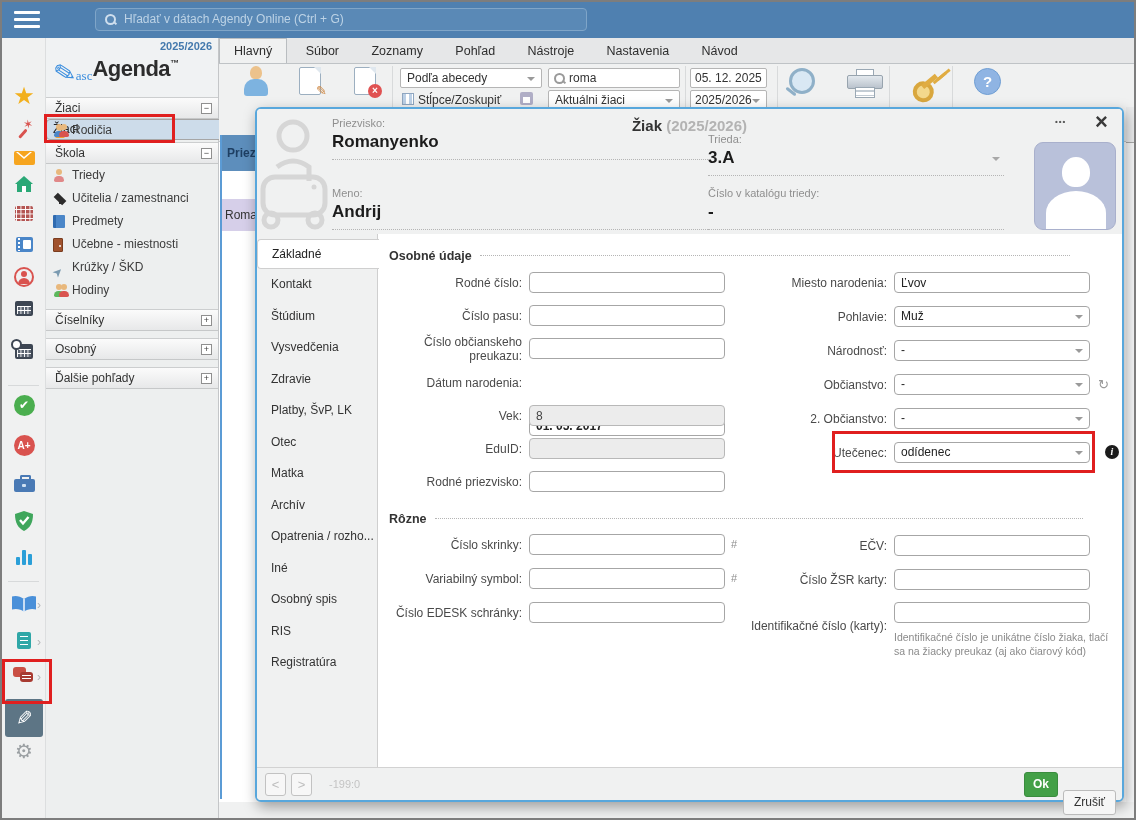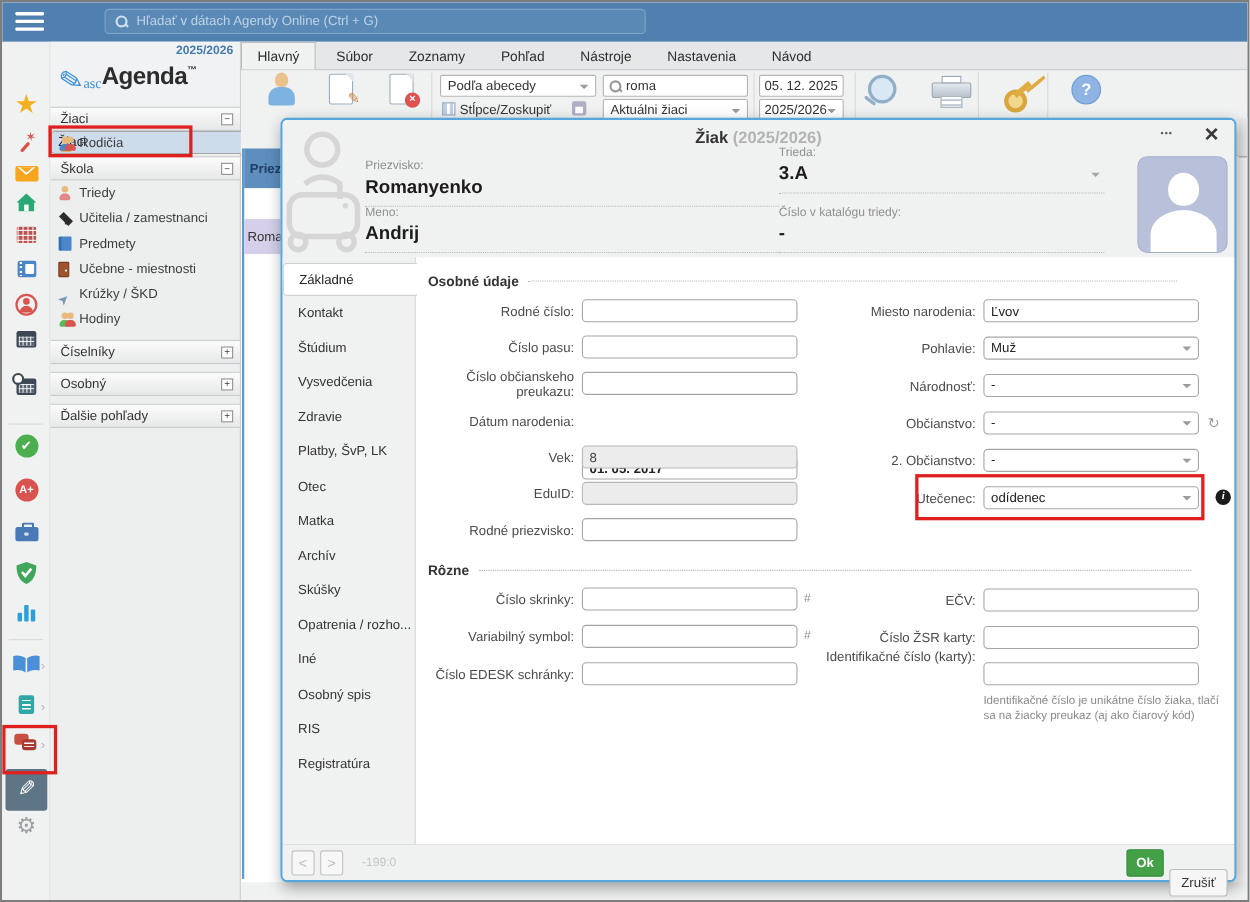--- a/index.html
+++ b/index.html
@@ -359,21 +359,21 @@
       <svg class="illu" width="70" height="112" viewBox="0 0 70 112">
         <g stroke="#d6d6d6" stroke-width="5" fill="none">
           <circle cx="34" cy="17" r="14"></circle>
           <path d="M18 48 q16 -12 32 0 l0 14"></path>
           <rect x="4" y="58" width="62" height="38" rx="12"></rect>
           <circle cx="55" cy="68" r="2.5" fill="#d6d6d6" stroke="none"></circle>
           <circle cx="12" cy="101" r="7"></circle>
           <circle cx="56" cy="101" r="7"></circle>
         </g>
       </svg>
-      <div class="hf" style="left:75px;top:36px;width:376px;padding-bottom:6px">
+      <div class="hf" style="left:75px;top:8px;width:376px;padding-bottom:6px">
         <div class="l">Priezvisko:</div>
         <div class="v">Romanyenko</div>
       </div>
       <div class="hf" style="left:75px;top:78px;width:376px;padding-bottom:6px">
         <div class="l">Meno:</div>
         <div class="v">Andrij</div>
       </div>
       <div class="hf" style="left:451px;top:24px;width:296px;padding-bottom:6px">
         <div class="l">Trieda:</div>
         <div class="v">3.A</div>
@@ -389,21 +389,20 @@
     <div class="dlgtabs">
       <div class="dtab act">Základné</div>
       <div class="dtab">Kontakt</div>
       <div class="dtab">Štúdium</div>
       <div class="dtab">Vysvedčenia</div>
       <div class="dtab">Zdravie</div>
       <div class="dtab">Platby, ŠvP, LK</div>
       <div class="dtab">Otec</div>
       <div class="dtab">Matka</div>
       <div class="dtab">Archív</div>
-      <div class="dtab">Skúšky</div>
       <div class="dtab">Opatrenia / rozho...</div>
       <div class="dtab">Iné</div>
       <div class="dtab">Osobný spis</div>
       <div class="dtab">RIS</div>
       <div class="dtab">Registratúra</div>
     </div>
 
     <div class="dlgbody"></div>
 
     <div class="sech" style="left:132px;top:140px"><span>Osobné údaje</span><span style="display:inline-block;width:590px;border-top:1px dotted #b5b5b5;vertical-align:4px;margin-left:8px"></span></div>
@@ -447,21 +446,21 @@
     <div class="lbl" style="left:135px;top:463px;width:130px">Variabilný symbol:</div>
     <input class="inp" style="left: 272px; top: 459px;" value="">
     <span class="suffix" style="left:474px;top:463px">#</span>
     <div class="lbl" style="left:115px;top:497px;width:150px">Číslo EDESK schránky:</div>
     <input class="inp" style="left: 272px; top: 493px;" value="">
 
     <div class="lbl" style="left:455px;top:430px;width:175px">EČV:</div>
     <input class="inp" style="left: 637px; top: 426px;" value="">
     <div class="lbl" style="left:455px;top:464px;width:175px">Číslo ŽSR karty:</div>
     <input class="inp" style="left: 637px; top: 460px;" value="">
-    <div class="lbl" style="left:455px;top:481px;width:175px">Identifikačné číslo (karty):</div>
+    <div class="lbl" style="left:455px;top:510px;width:175px">Identifikačné číslo (karty):</div>
     <input class="inp" style="left: 637px; top: 493px;" value="">
     <div class="note" style="left:637px;top:521px;width:220px">Identifikačné číslo je unikátne číslo žiaka, tlačí sa na žiacky preukaz (aj ako čiarový kód)</div>
 
     <div class="dlgfoot">
       <div class="navbtn" style="left:8px">&lt;</div>
       <div class="navbtn" style="left:34px">&gt;</div>
       <div class="counter">-199:0</div>
       <div class="okbtn">Ok</div>
       <div class="cancelbtn">Zrušiť</div>
     </div>

